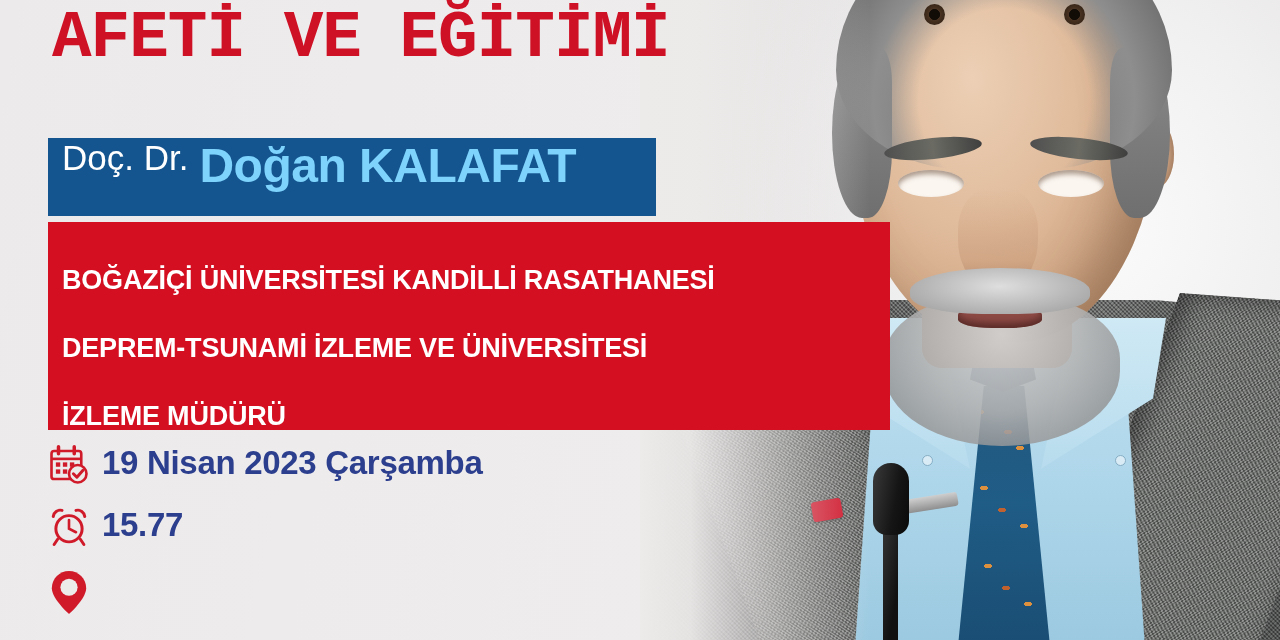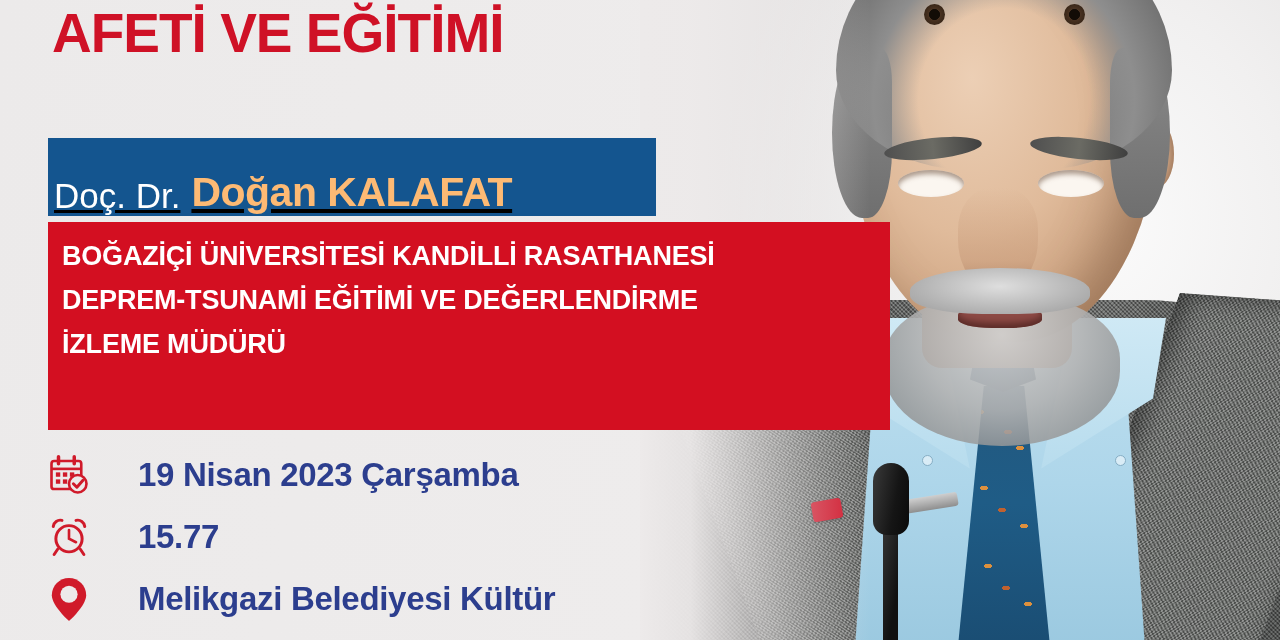--- a/index.html
+++ b/index.html
@@ -314,54 +314,54 @@
     height: 150px;
     background: radial-gradient(ellipse at 50% 26%, rgba(210,210,210,0.92) 0%, rgba(178,178,178,0.9) 48%, rgba(145,145,145,0.82) 78%, rgba(130,130,130,0) 100%);
     border-radius: 42% 42% 50% 50%;
   }
 
   
   .headline {
     position: absolute;
     left: 52px;
     top: 6px;
-    font-size: 55px;
+    font-size: 66px;
     line-height: 1;
     font-weight: 700;
     letter-spacing: -1px;
     color: #cf1126;
     white-space: nowrap;
     z-index: 60;
+    font-family: Liberation Mono, monospace;
   }
 
   
   .name-banner {
     position: absolute;
     left: 48px;
     top: 138px;
     width: 608px;
     height: 78px;
     background: #14558f;
     display: flex;
-    align-items: flex-end;
-    padding-left: 6px;
+    align-items: flex-start;
+    padding-left: 14px;
     box-sizing: border-box;
     z-index: 60;
-    text-decoration: underline;
   }
   .name-title {
     color: #ffffff;
     font-size: 35px;
     font-weight: 400;
     margin-right: 11px;
     white-space: nowrap;
   }
   .name-main {
-    color: #fdba74;
-    font-size: 41px;
+    color: #7dd3fc;
+    font-size: 48px;
     font-weight: 700;
     letter-spacing: -0.5px;
     white-space: nowrap;
   }
 
   
   .affil-block {
     position: absolute;
     left: 48px;
     top: 222px;
@@ -372,34 +372,34 @@
     box-sizing: border-box;
     z-index: 60;
   }
   .affil-line {
     color: #ffffff;
     font-size: 27px;
     font-weight: 700;
     line-height: 44px;
     letter-spacing: -0.2px;
     white-space: nowrap;
+    margin-top: 24px;
   }
 
   
   .info {
     position: absolute;
     left: 48px;
     top: 444px;
     z-index: 60;
   }
   .info-row {
     display: flex;
-    align-items: center;
+    align-items: flex-start;
     height: 62px;
-    gap: 36px;
   }
   .info-icon {
     width: 54px;
     flex: 0 0 54px;
     display: flex;
     align-items: center;
     justify-content: flex-start;
   }
   .info-text {
     color: #2c3e8e;
@@ -465,21 +465,21 @@
 
   <div class="headline">AFETİ VE EĞİTİMİ</div>
 
   <div class="name-banner">
     <span class="name-title">Doç. Dr.</span>
     <span class="name-main">Doğan KALAFAT</span>
   </div>
 
   <div class="affil-block">
     <div class="affil-line">BOĞAZİÇİ ÜNİVERSİTESİ KANDİLLİ RASATHANESİ</div>
-    <div class="affil-line">DEPREM-TSUNAMİ EĞİTİMİ VE DEĞERLENDİRME</div>
+    <div class="affil-line">DEPREM-TSUNAMİ İZLEME VE ÜNİVERSİTESİ</div>
     <div class="affil-line">İZLEME MÜDÜRÜ</div>
   </div>
 
   <div class="info">
 
     <div class="info-row">
       <span class="info-icon">
         <svg width="42" height="42" viewBox="0 0 48 48" aria-hidden="true">
           <g fill="none" stroke="#d01a2a" stroke-width="3">
             <rect x="4" y="8" width="34" height="32" rx="3"></rect>
@@ -517,18 +517,17 @@
       <span class="info-text">15.77</span>
     </div>
 
     <div class="info-row">
       <span class="info-icon">
         <svg width="42" height="48" viewBox="0 0 44 50" aria-hidden="true">
           <path d="M22 3 C12 3 4 11 4 21 C4 32 22 48 22 48 C22 48 40 32 40 21 C40 11 32 3 22 3 Z" fill="#d01a2a"></path>
           <circle cx="22" cy="20" r="9" fill="#edeaea"></circle>
         </svg>
       </span>
-      <span class="info-text">Melikgazi Belediyesi Kültür</span>
     </div>
 
   </div>
 
 </div>
 
 </body></html>

